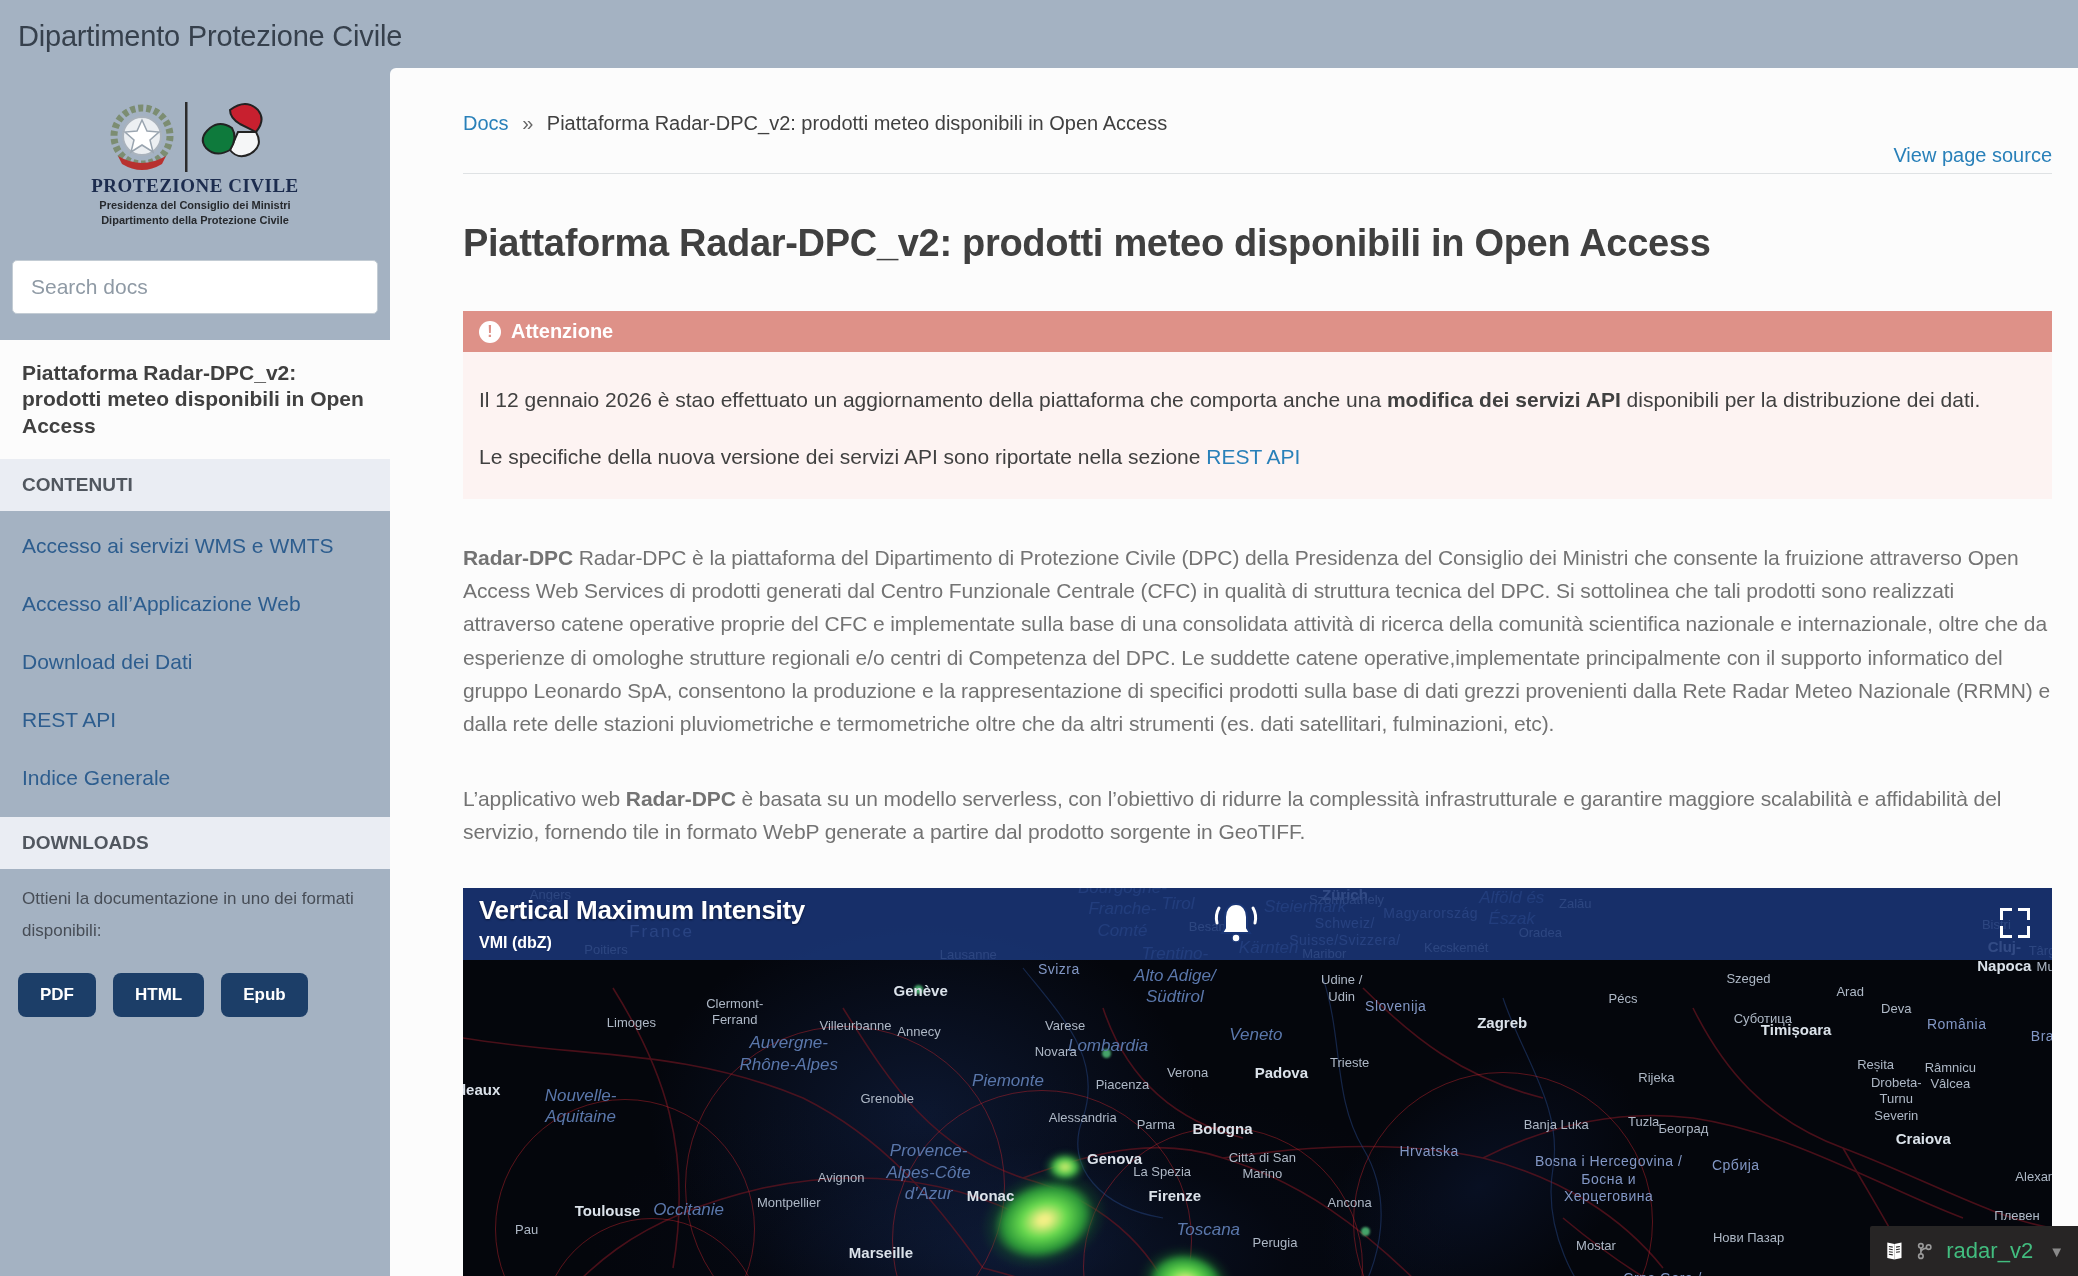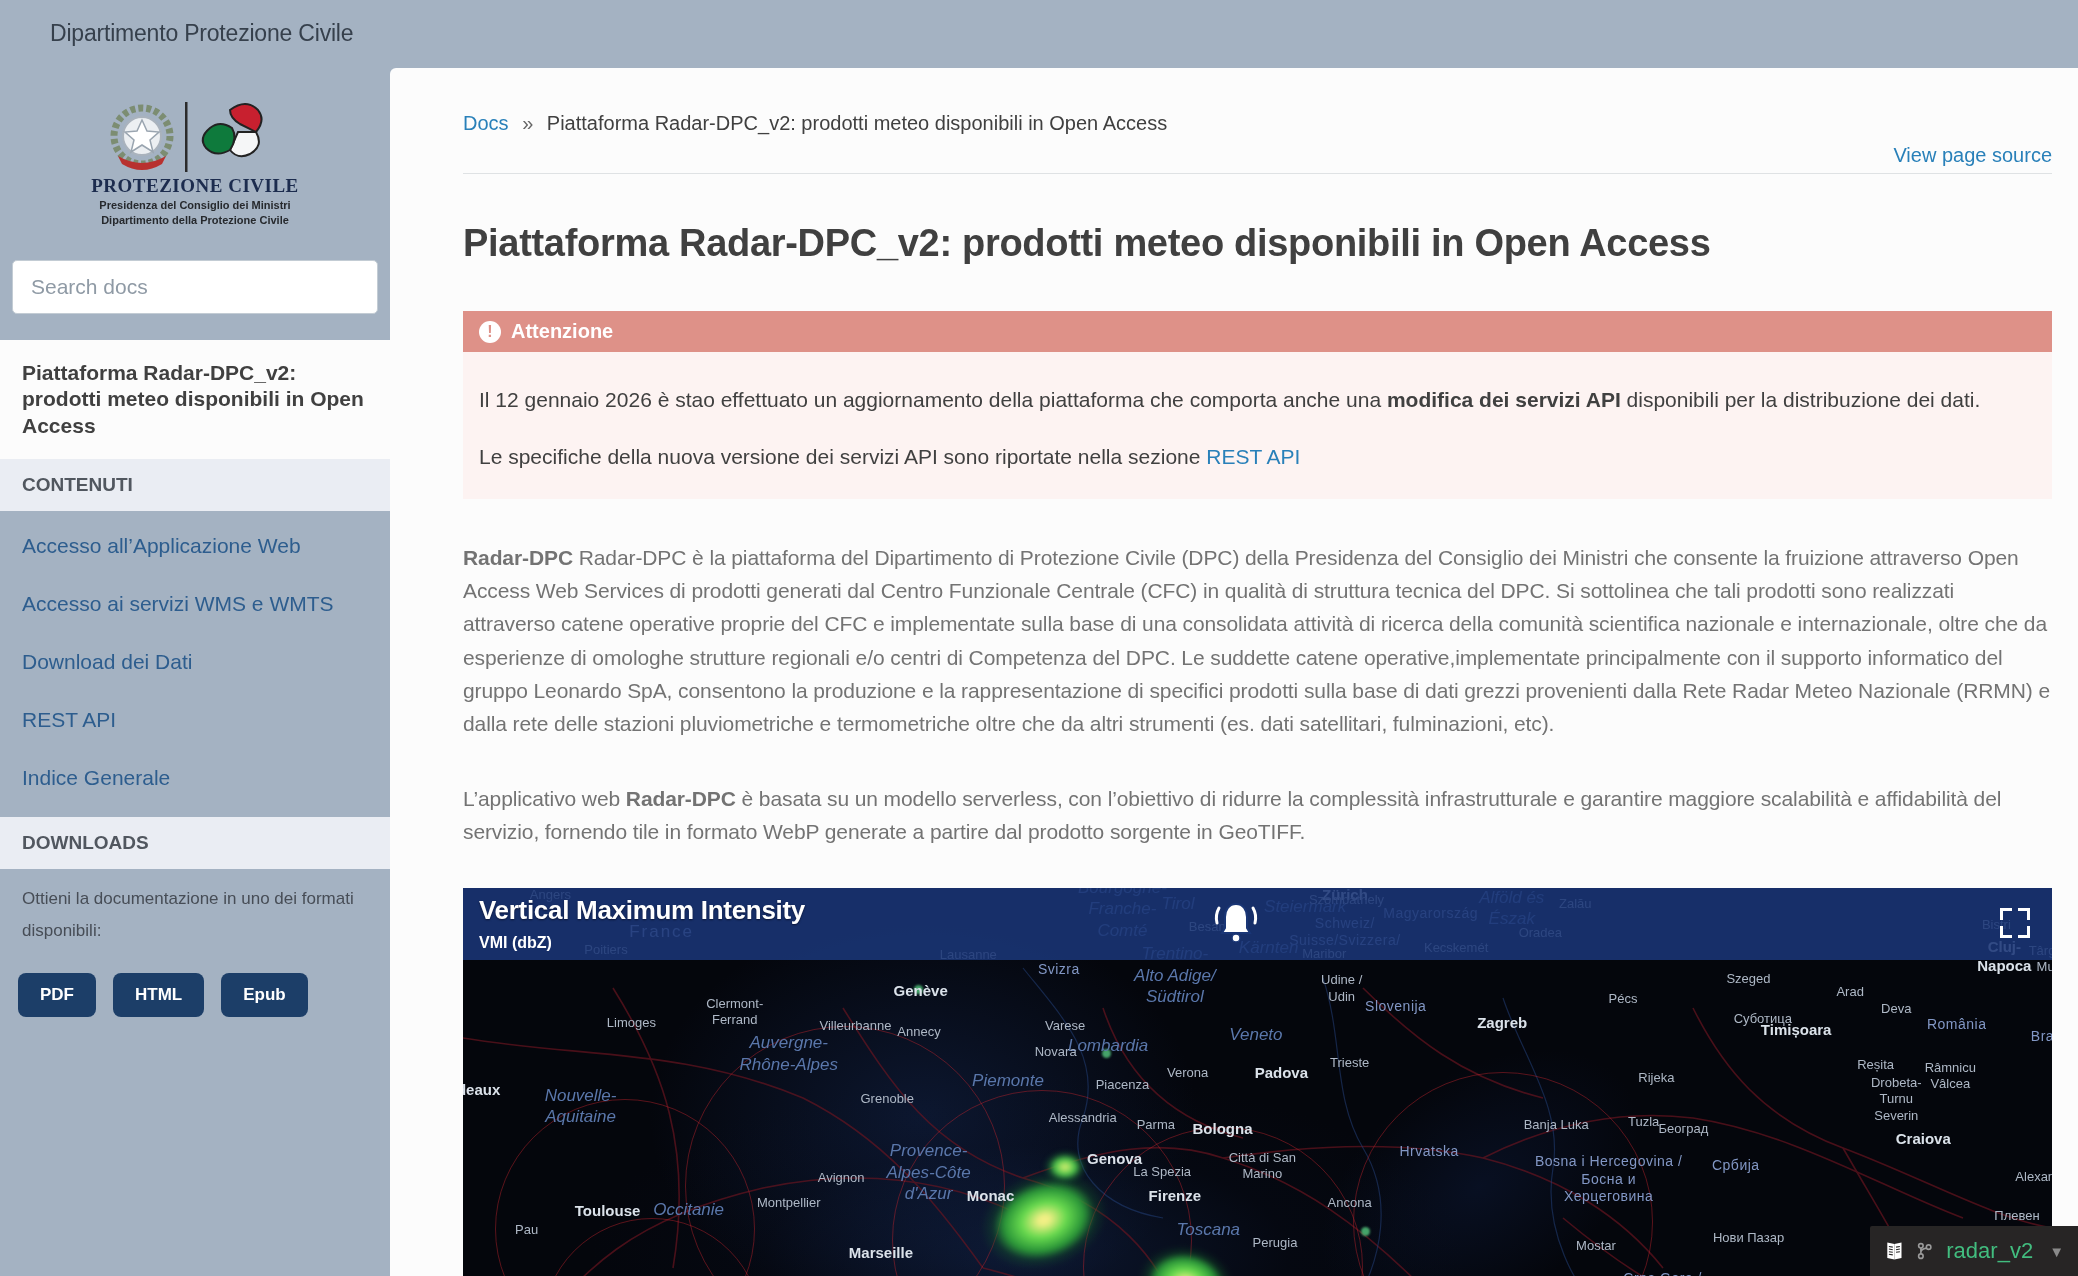--- a/index.html
+++ b/index.html
@@ -1,21 +1,21 @@
 <!DOCTYPE html>
 <html><head>
 <meta charset="utf-8">
 <style>
   * { margin:0; padding:0; box-sizing:border-box; }
   html,body { width:2078px; height:1276px; overflow:hidden;
     font-family:"Liberation Sans","DejaVu Sans",sans-serif; background:#a4b2c2; }
 
   
   .topbar { position:absolute; left:0; top:0; width:100%; height:68px; background:#a4b2c2; z-index:3; }
-  .topbar-title { position:absolute; left:18px; top:20px; font-size:23px; color:#36404c; letter-spacing:-0.2px;margin-left:32px; }
+  .topbar-title { position:absolute; left:18px; top:20px; font-size:29px; color:#36404c; letter-spacing:-0.2px; }
 
   
   .sidebar { position:absolute; left:0; top:68px; width:390px; bottom:0; background:#a4b2c2; z-index:2; }
   .logo-wrap { text-align:center; padding-top:20px; }
   .home-row { text-align:center; margin-top:26px; font-size:27px; color:#38424e; font-weight:500; cursor:pointer; }
   .home-row svg { vertical-align:-3px; margin-right:10px; }
   .search-wrap { padding:28px 12px 26px 12px; }
   .search-input { width:100%; height:54px; border:1px solid #c3ccd4; border-radius:5px; background:#fff;
     font-size:21px; padding:0 18px; color:#404040; font-family:inherit; }
   .search-input::placeholder { color:#8f9aa5; }
@@ -121,22 +121,22 @@
 
 
   <div class="search-wrap">
     <input class="search-input" type="text" placeholder="Search docs" style="">
   </div>
 
   <div class="cur-page">Piattaforma Radar-DPC_v2: prodotti meteo disponibili in Open Access</div>
 
   <div class="caption">CONTENUTI</div>
   <nav class="nav-list" id="nav-items">
+      <a class="nav-link">Accesso ai servizi WMS e WMTS</a>
       <a class="nav-link">Accesso all’Applicazione Web</a>
-      <a class="nav-link">Accesso ai servizi WMS e WMTS</a>
       <a class="nav-link">Download dei Dati</a>
       <a class="nav-link">REST API</a>
       <a class="nav-link">Indice Generale</a>
     </nav>
 
   <div class="caption">DOWNLOADS</div>
   <div class="dl-note">Ottieni la documentazione in uno dei formati disponibili:</div>
   <div class="dl-btns" id="download-buttons">
       <button class="dl-btn">PDF</button>
       <button class="dl-btn">HTML</button>

